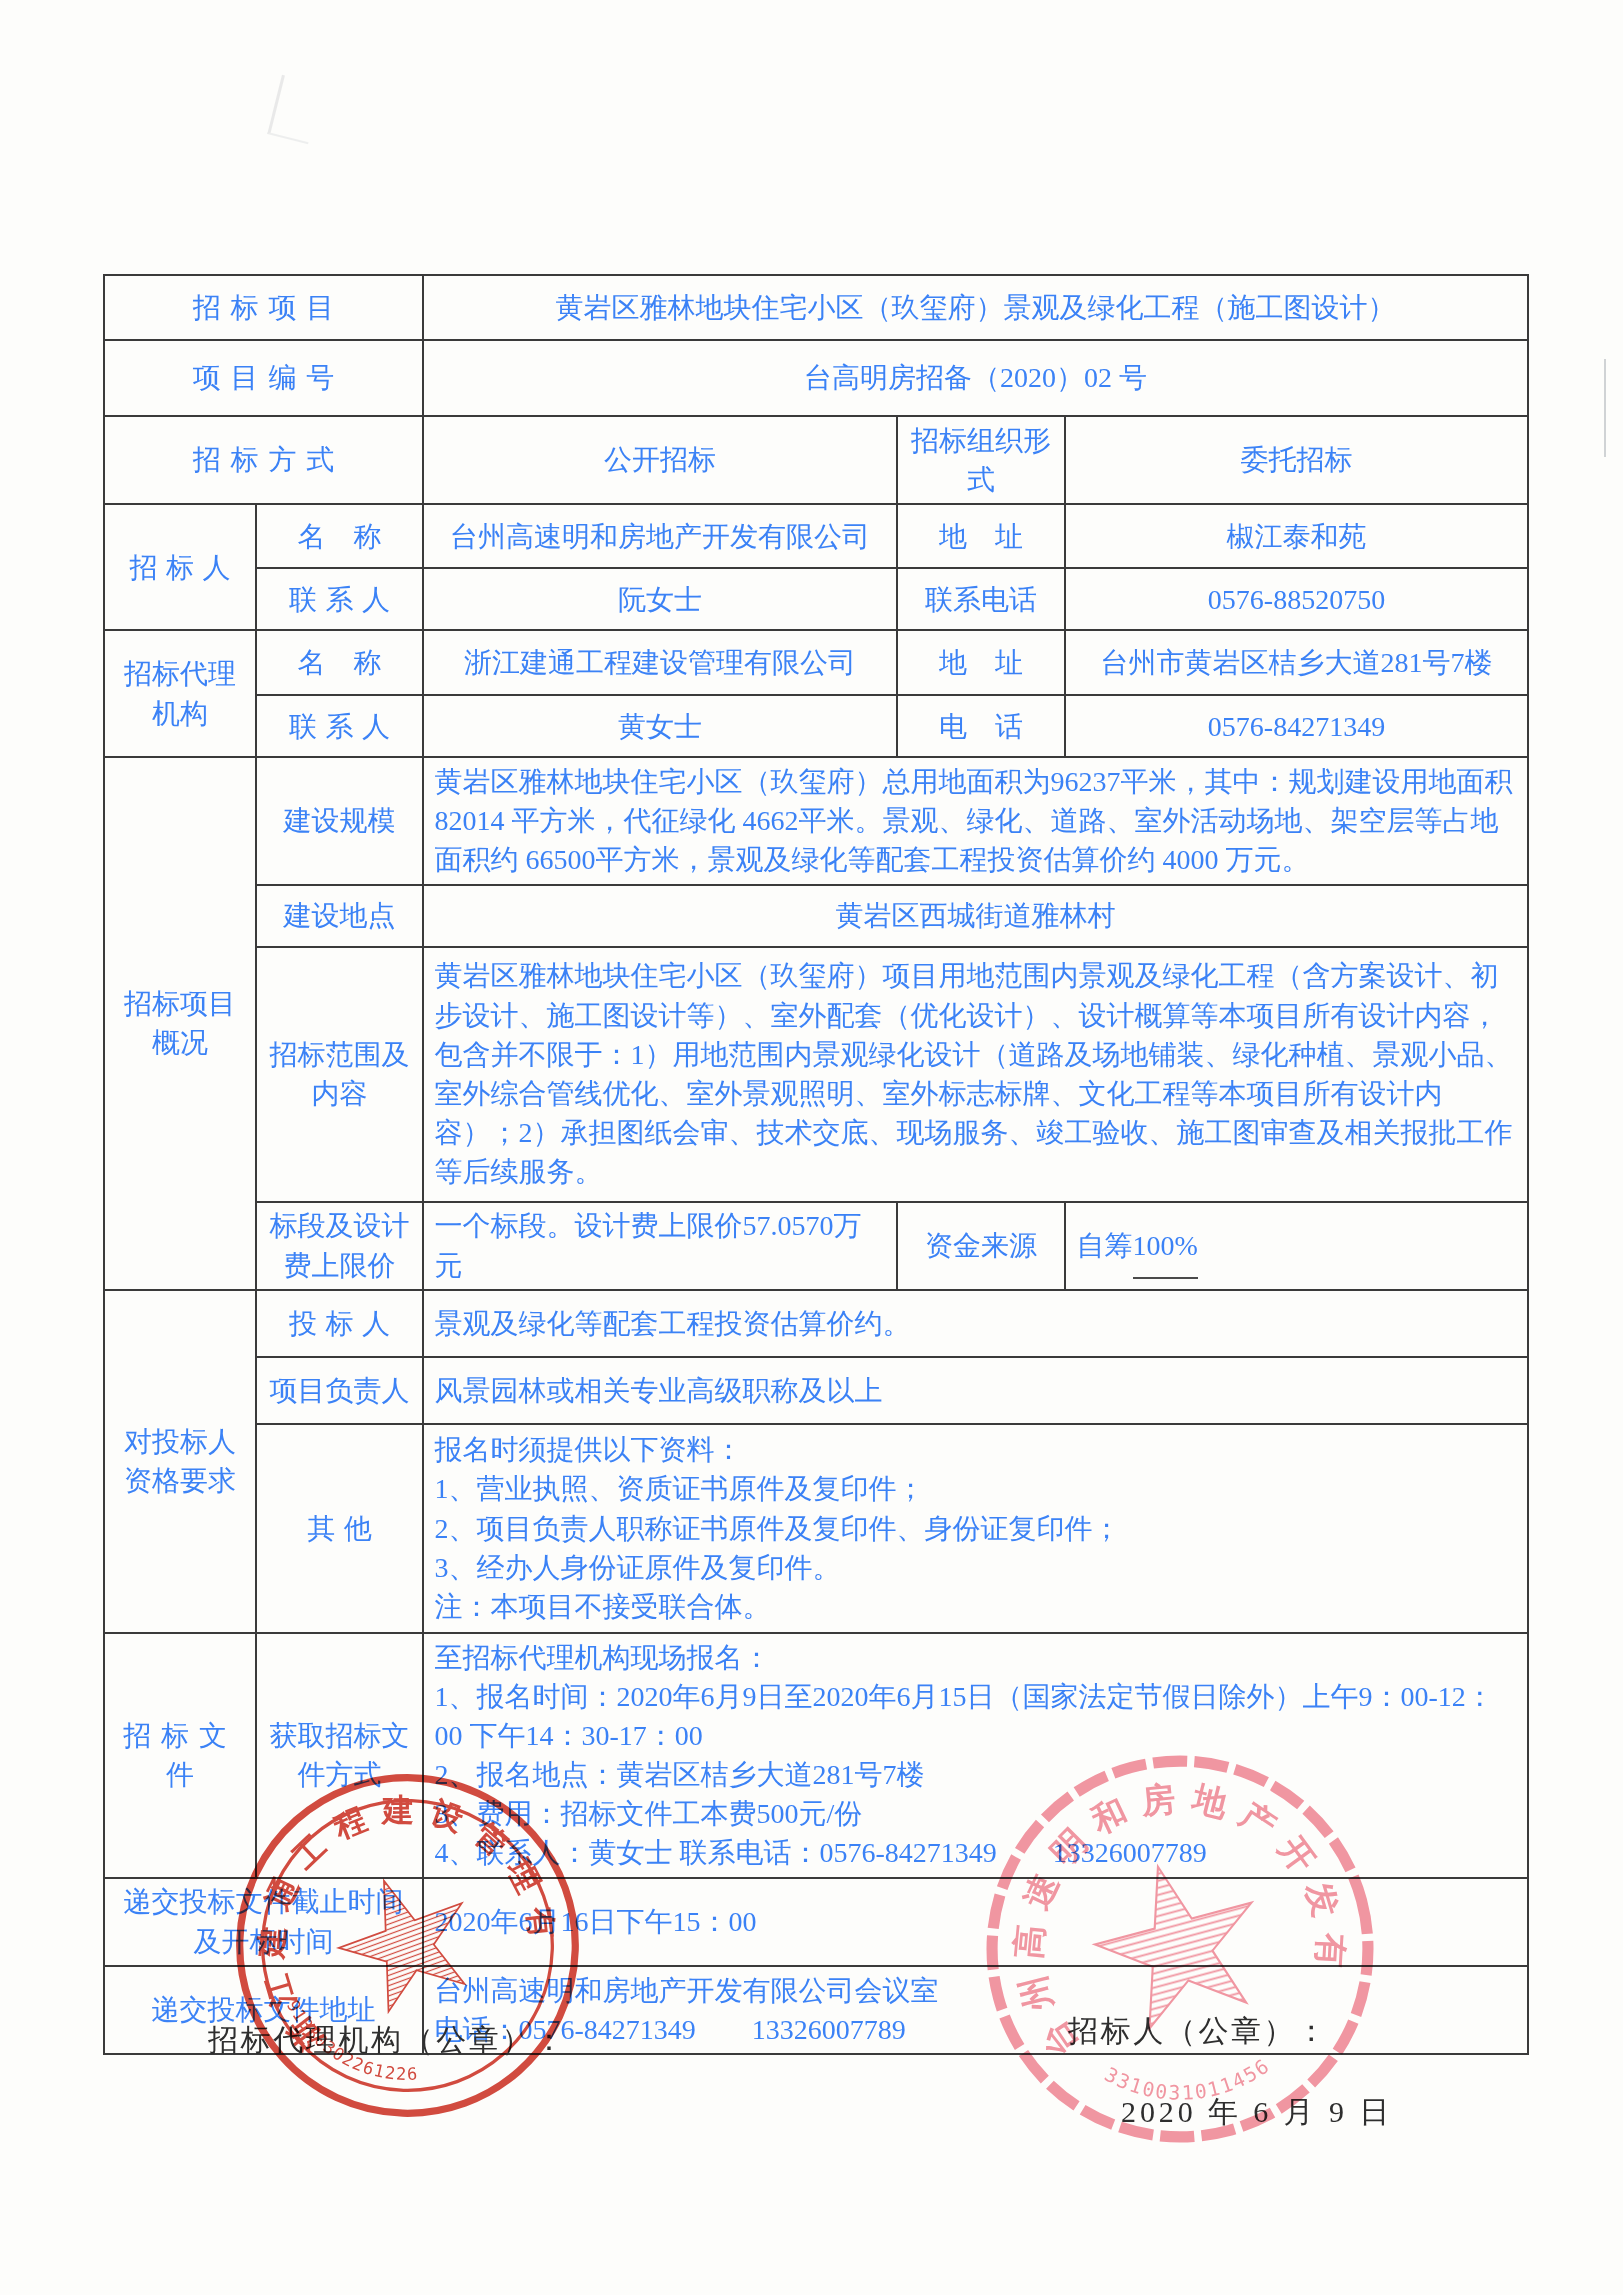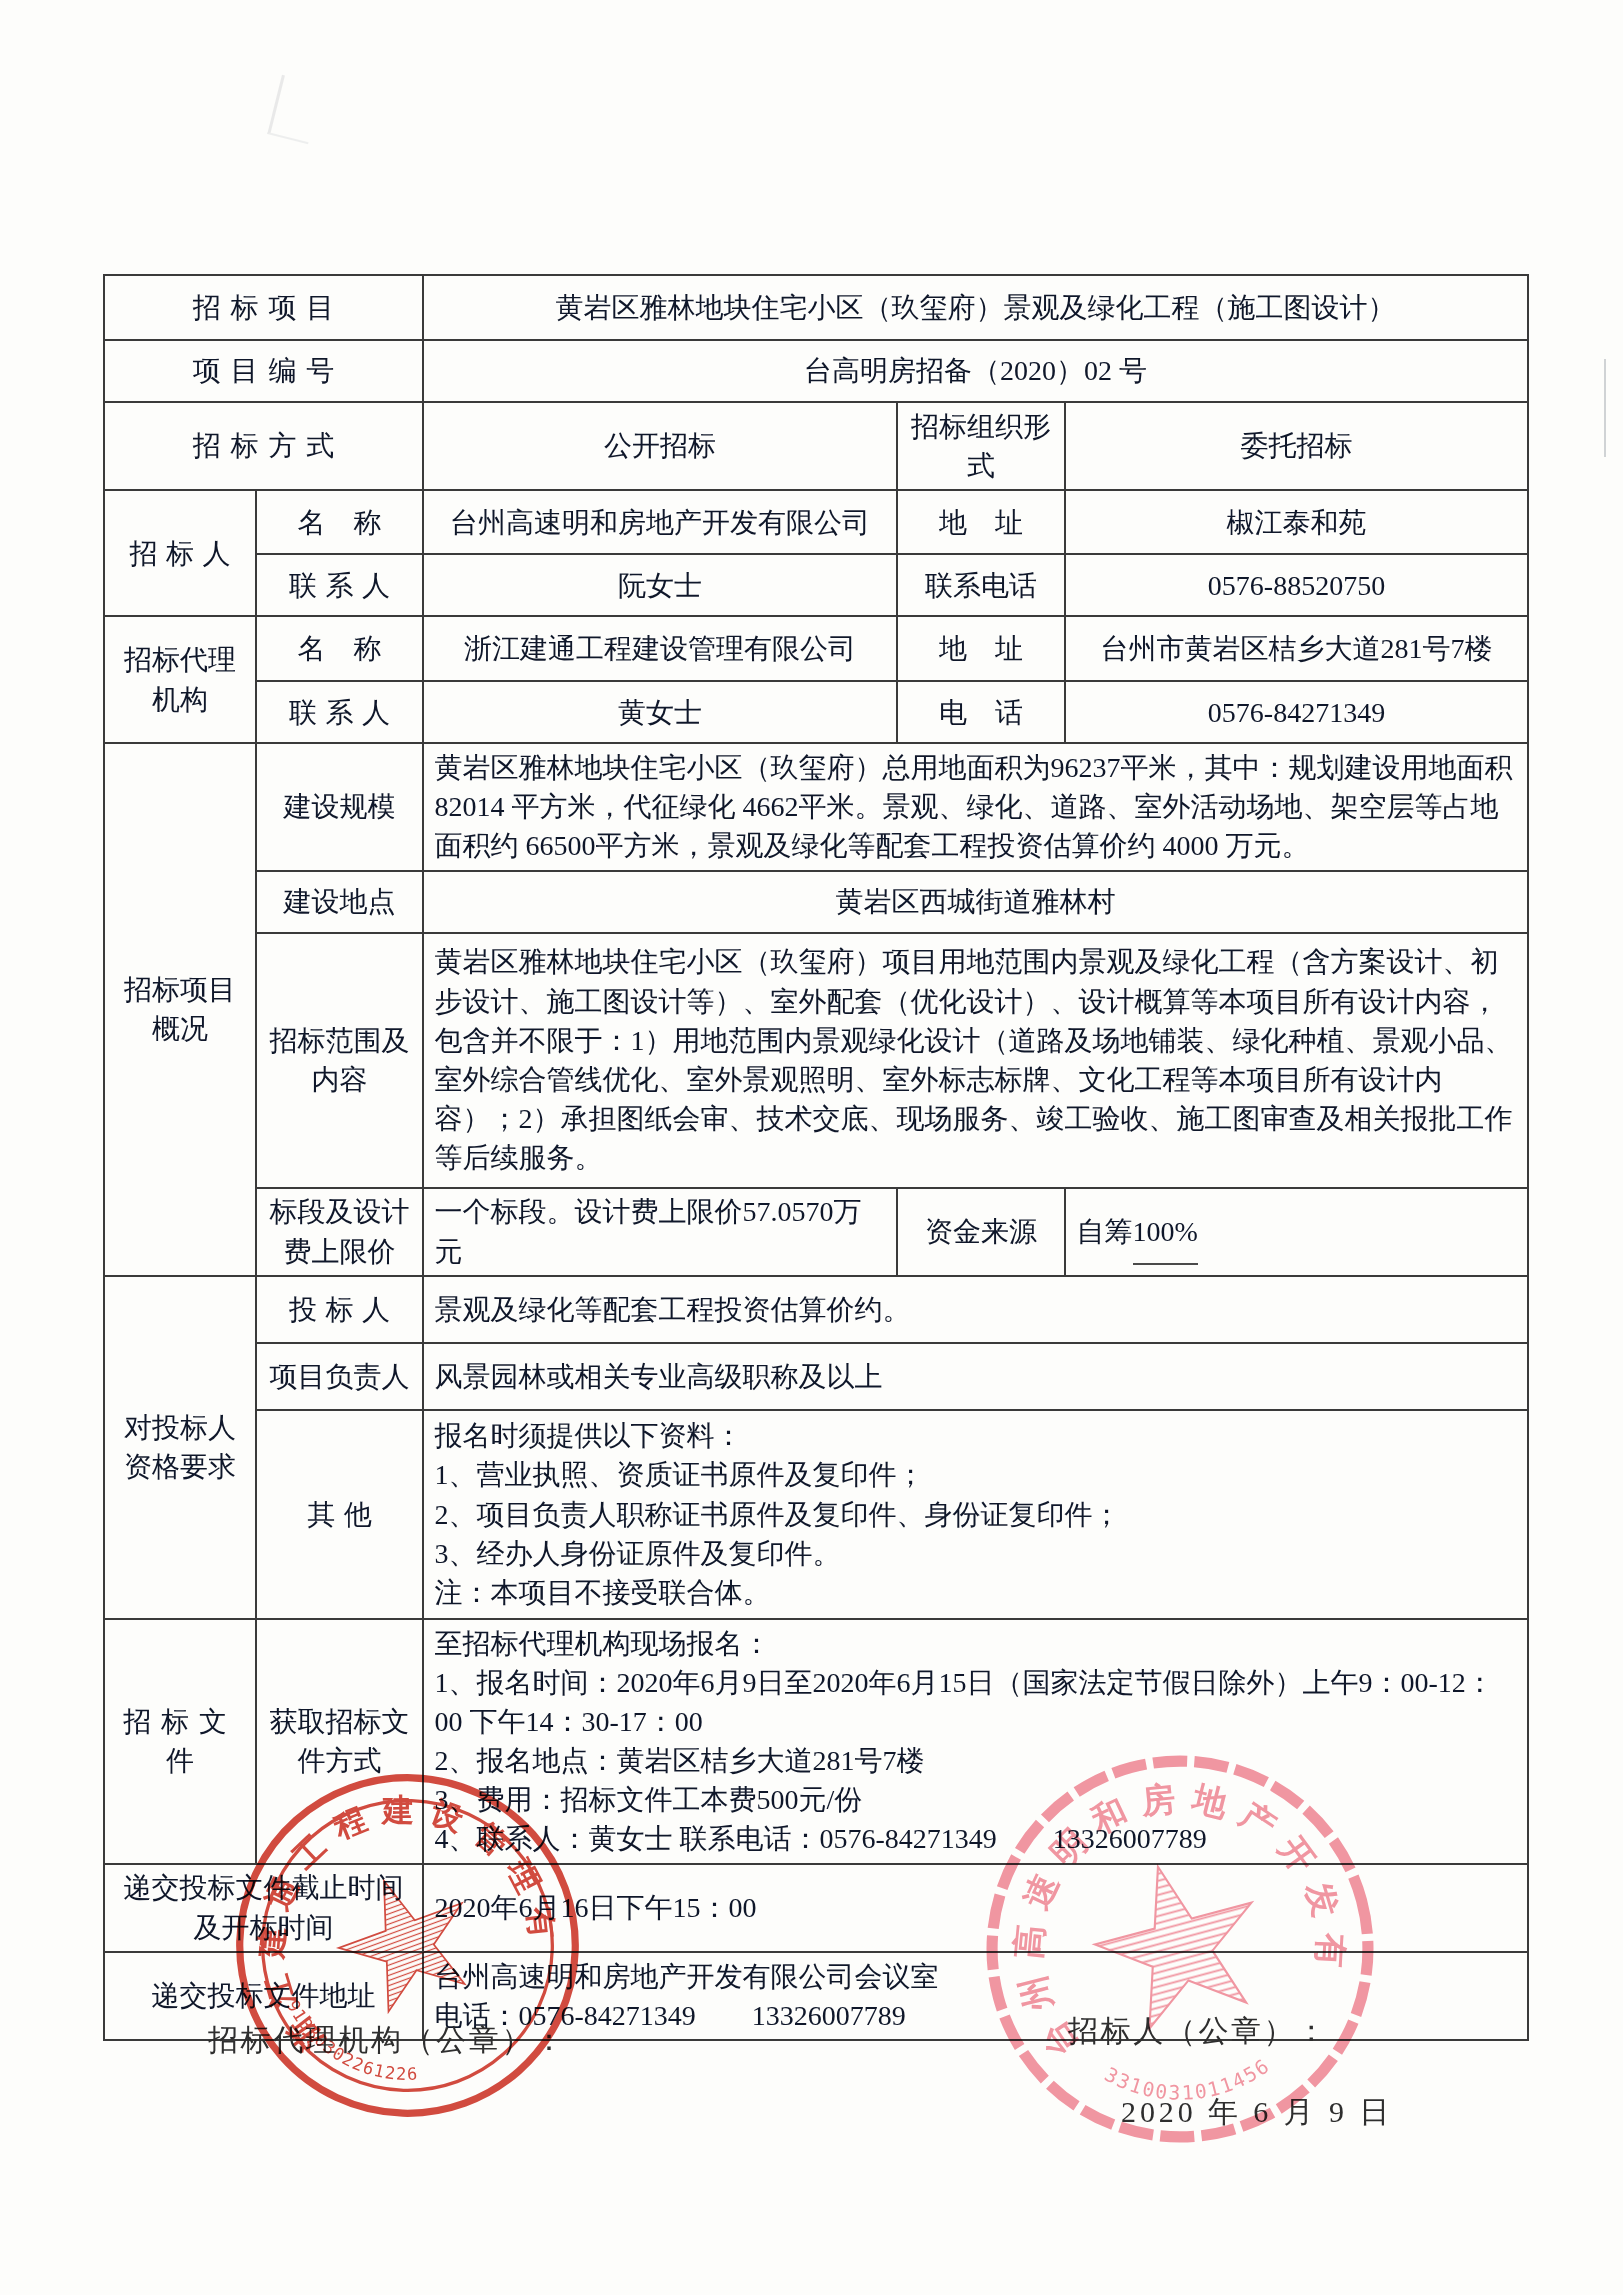--- a/index.html
+++ b/index.html
@@ -15,21 +15,21 @@
   .doc-title{
     position:absolute;left:0;top:189px;width:100%;
     text-align:center;
     font-family:"Liberation Sans","DejaVu Sans",sans-serif;
     font-weight:900;font-size:63px;letter-spacing:4.6px;color:#262626;
   }
 
   table.main{
     position:absolute;left:103px;top:274px;width:1424px;
     border-collapse:collapse;table-layout:fixed;
-    font-size:28px;color:#0f172a;
+    font-size:28px;color:#3b82f6;
   }
   table.main td{
     border:2px solid #3a3a3a;
     border-top-width:2.6px;border-bottom-width:2.6px;
     vertical-align:middle;
     padding:3.9px 10.5px;
     line-height:1.4;
   }
   td.lab{text-align:center;line-height:1.35;padding:3.9px 13px;}
   td.val-c{text-align:center;}
@@ -76,21 +76,21 @@
       <col style="width:168px">
         <col style="width:463px">
     </colgroup>
 
     <tbody>
         <tr style="height:65px">
       <td class="lab" colspan="2"><span class="sp-sm">招标项目</span></td>
       <td class="val-c" colspan="3">黄岩区雅林地块住宅小区（玖玺府）景观及绿化工程（施工图设计）</td>
     </tr>
 
-    <tr style="height:62px">
+    <tr style="height:76px">
       <td class="lab" colspan="2"><span class="sp-sm">项目编号</span></td>
       <td class="val-c" colspan="3">台高明房招备（2020）02 号</td>
     </tr>
 
     <tr style="height:72px">
       <td class="lab" colspan="2"><span class="sp-sm">招标方式</span></td>
       <td class="val-c">公开招标</td>
       <td class="lab">招标组织形式</td>
       <td class="val-c">委托招标</td>
     </tr>

